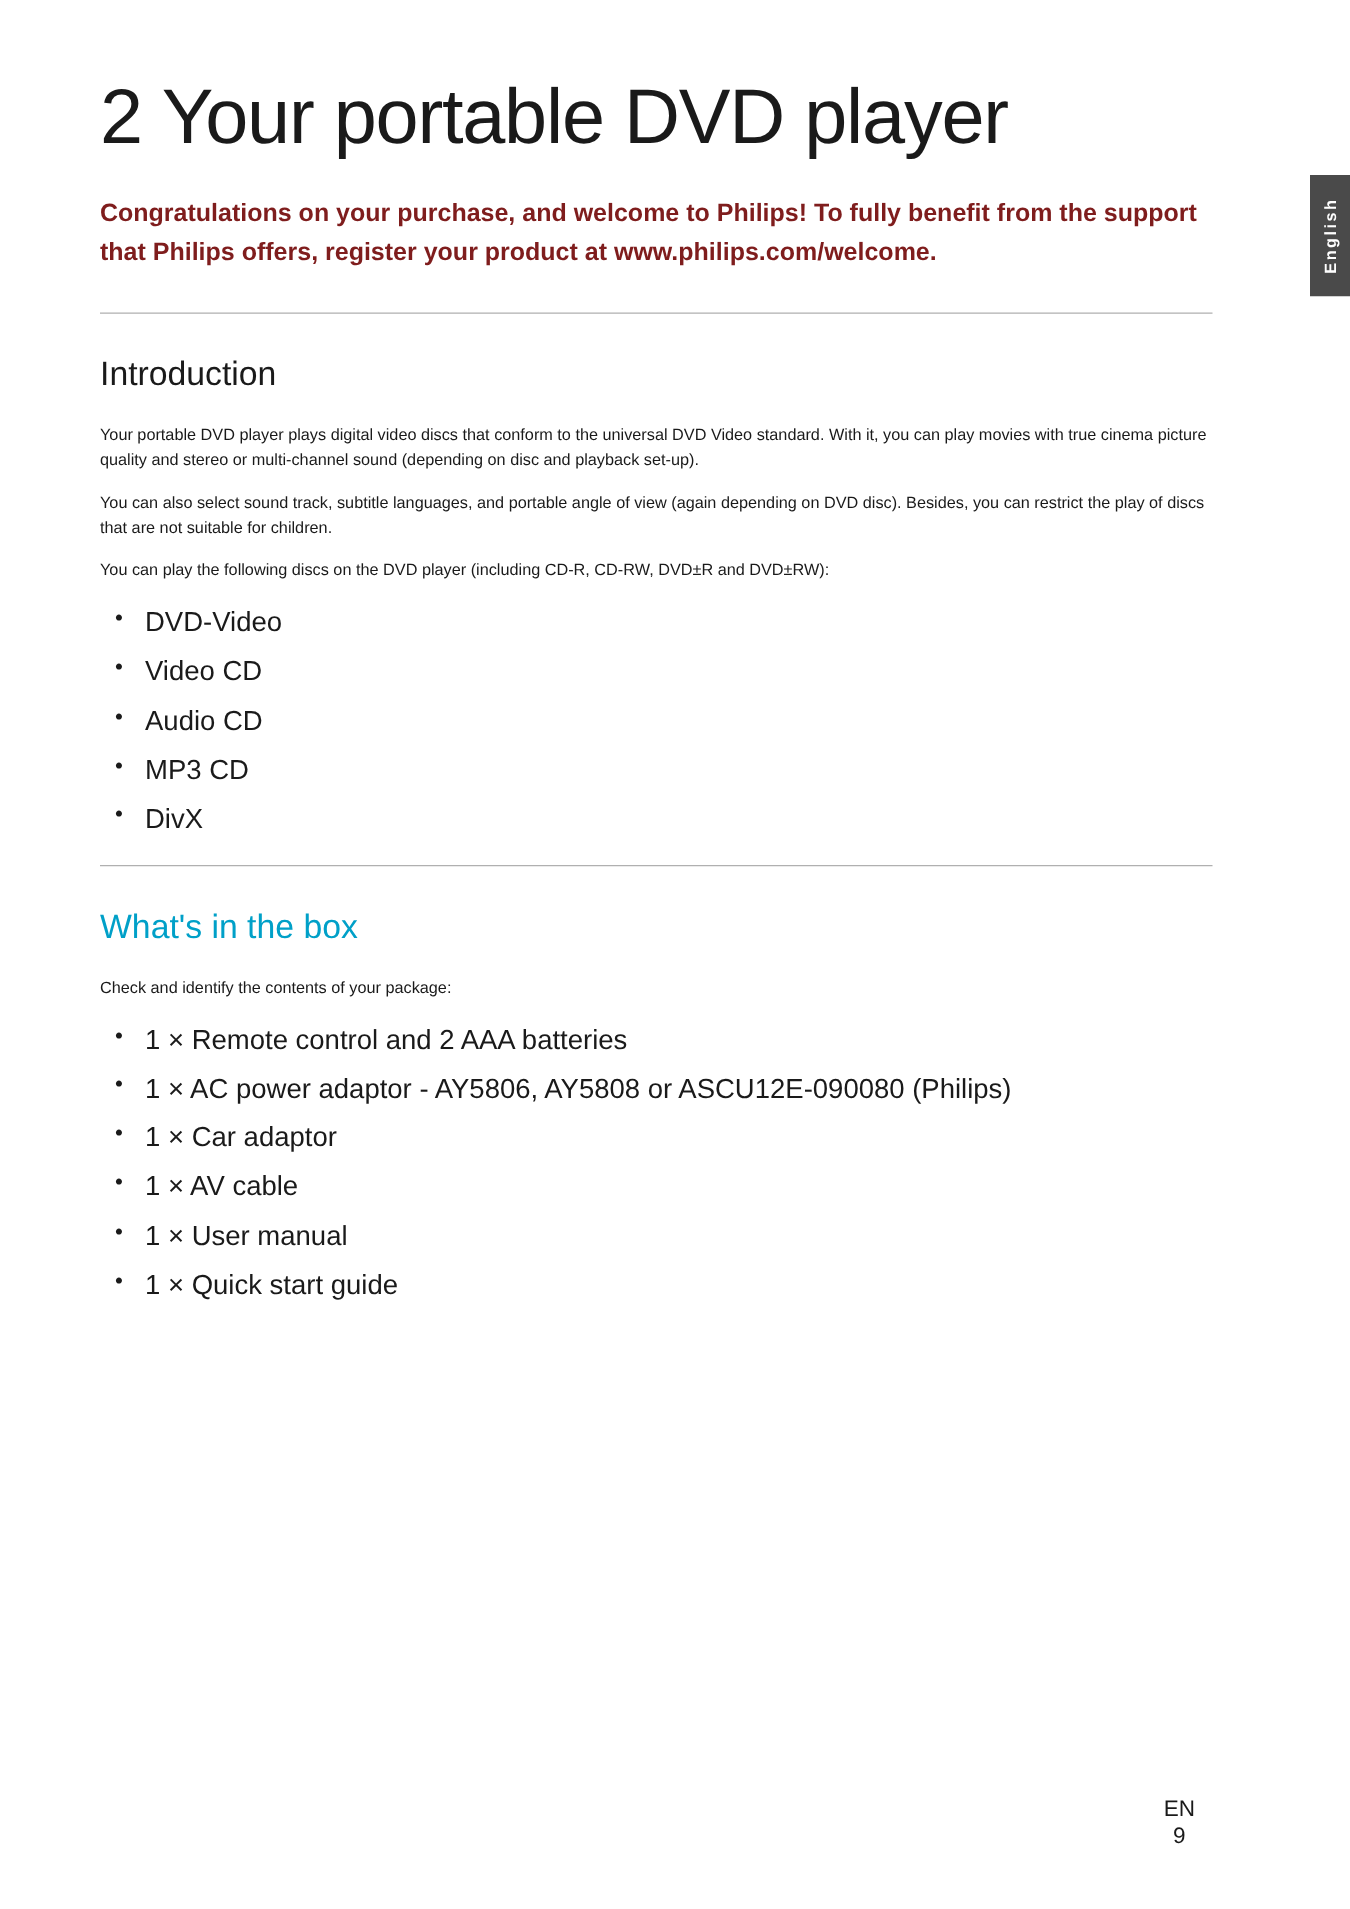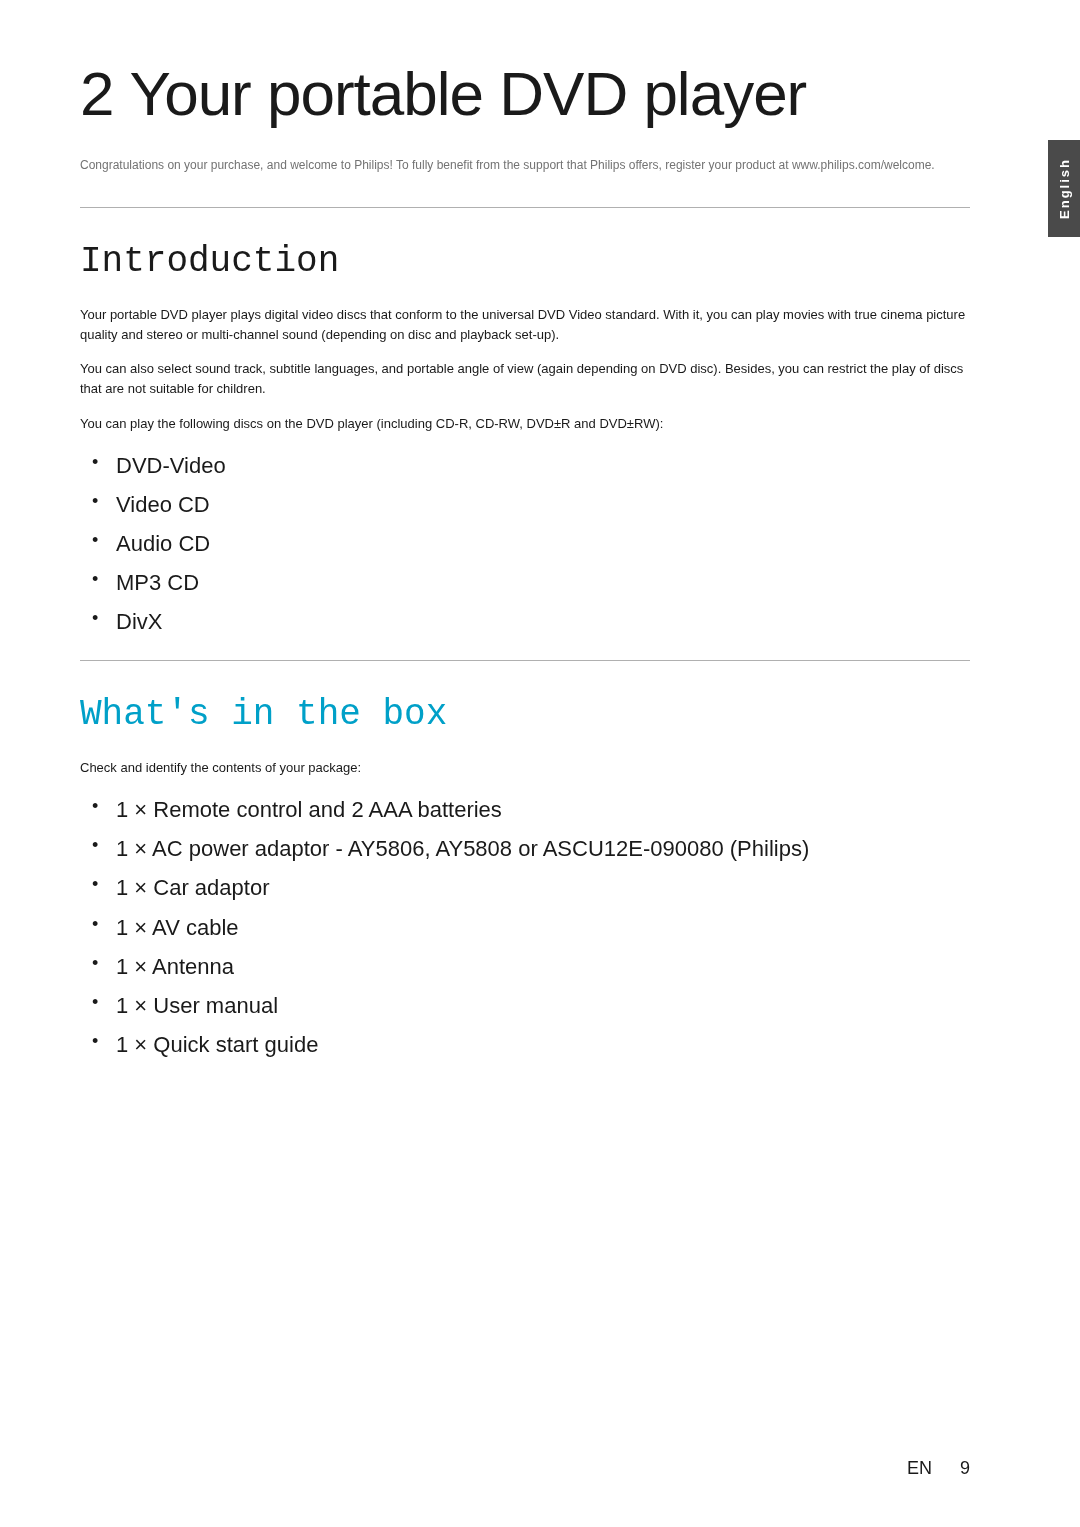--- a/index.html
+++ b/index.html
@@ -56,39 +56,38 @@
       letter-spacing: -1px;
     }
 
     .chapter-number {
       font-size: 62px;
       font-weight: 300;
       margin-right: 16px;
     }
 
     .intro-paragraph {
-      font-size: 12px;
+      font-size: 20px;
       line-height: 1.55;
-      color: #737373;
+      color: #7f1d1d;
       margin-bottom: 32px;
-      font-weight: 400;
+      font-weight: 700;
     }
 
     .divider {
       border: none;
       border-top: 1.5px solid #b0b0b0;
       margin-bottom: 32px;
     }
 
     .section-title {
-      font-size: 36px;
+      font-size: 27px;
       font-weight: 400;
       margin-bottom: 22px;
       line-height: 1.2;
-      font-family: Liberation Mono, monospace;
     }
 
     .section-title.intro-color {
       color: #1a1a1a;
     }
 
     .section-title.box-color {
       color: #00a0c8;
     }
 
@@ -119,24 +118,25 @@
       position: absolute;
       left: 12px;
       top: 0;
       font-size: 18px;
       color: #1a1a1a;
     }
 
     .page-footer {
       position: absolute;
       bottom: 48px;
-      right: 110px;
+      right: 124px;
       display: flex;
       align-items: center;
-      gap: 28px;
+      gap: 0;
+      flex-direction: column;
     }
 
     .footer-lang {
       font-size: 18px;
       font-weight: 400;
       color: #1a1a1a;
     }
 
     .footer-page {
       font-size: 18px;
@@ -179,21 +179,20 @@
 
   <h2 class="section-title box-color">What's in the box</h2>
 
   <p class="body-text">Check and identify the contents of your package:</p>
 
   <ul class="bullet-list">
     <li>1 × Remote control and 2 AAA batteries</li>
     <li>1 × AC power adaptor - AY5806, AY5808 or ASCU12E-090080 (Philips)</li>
     <li>1 × Car adaptor</li>
     <li>1 × AV cable</li>
-    <li>1 × Antenna</li>
     <li>1 × User manual</li>
     <li>1 × Quick start guide</li>
   </ul>
 
   <div class="page-footer">
     <span class="footer-lang">EN</span>
     <span class="footer-page">9</span>
   </div>
 
 </div>

